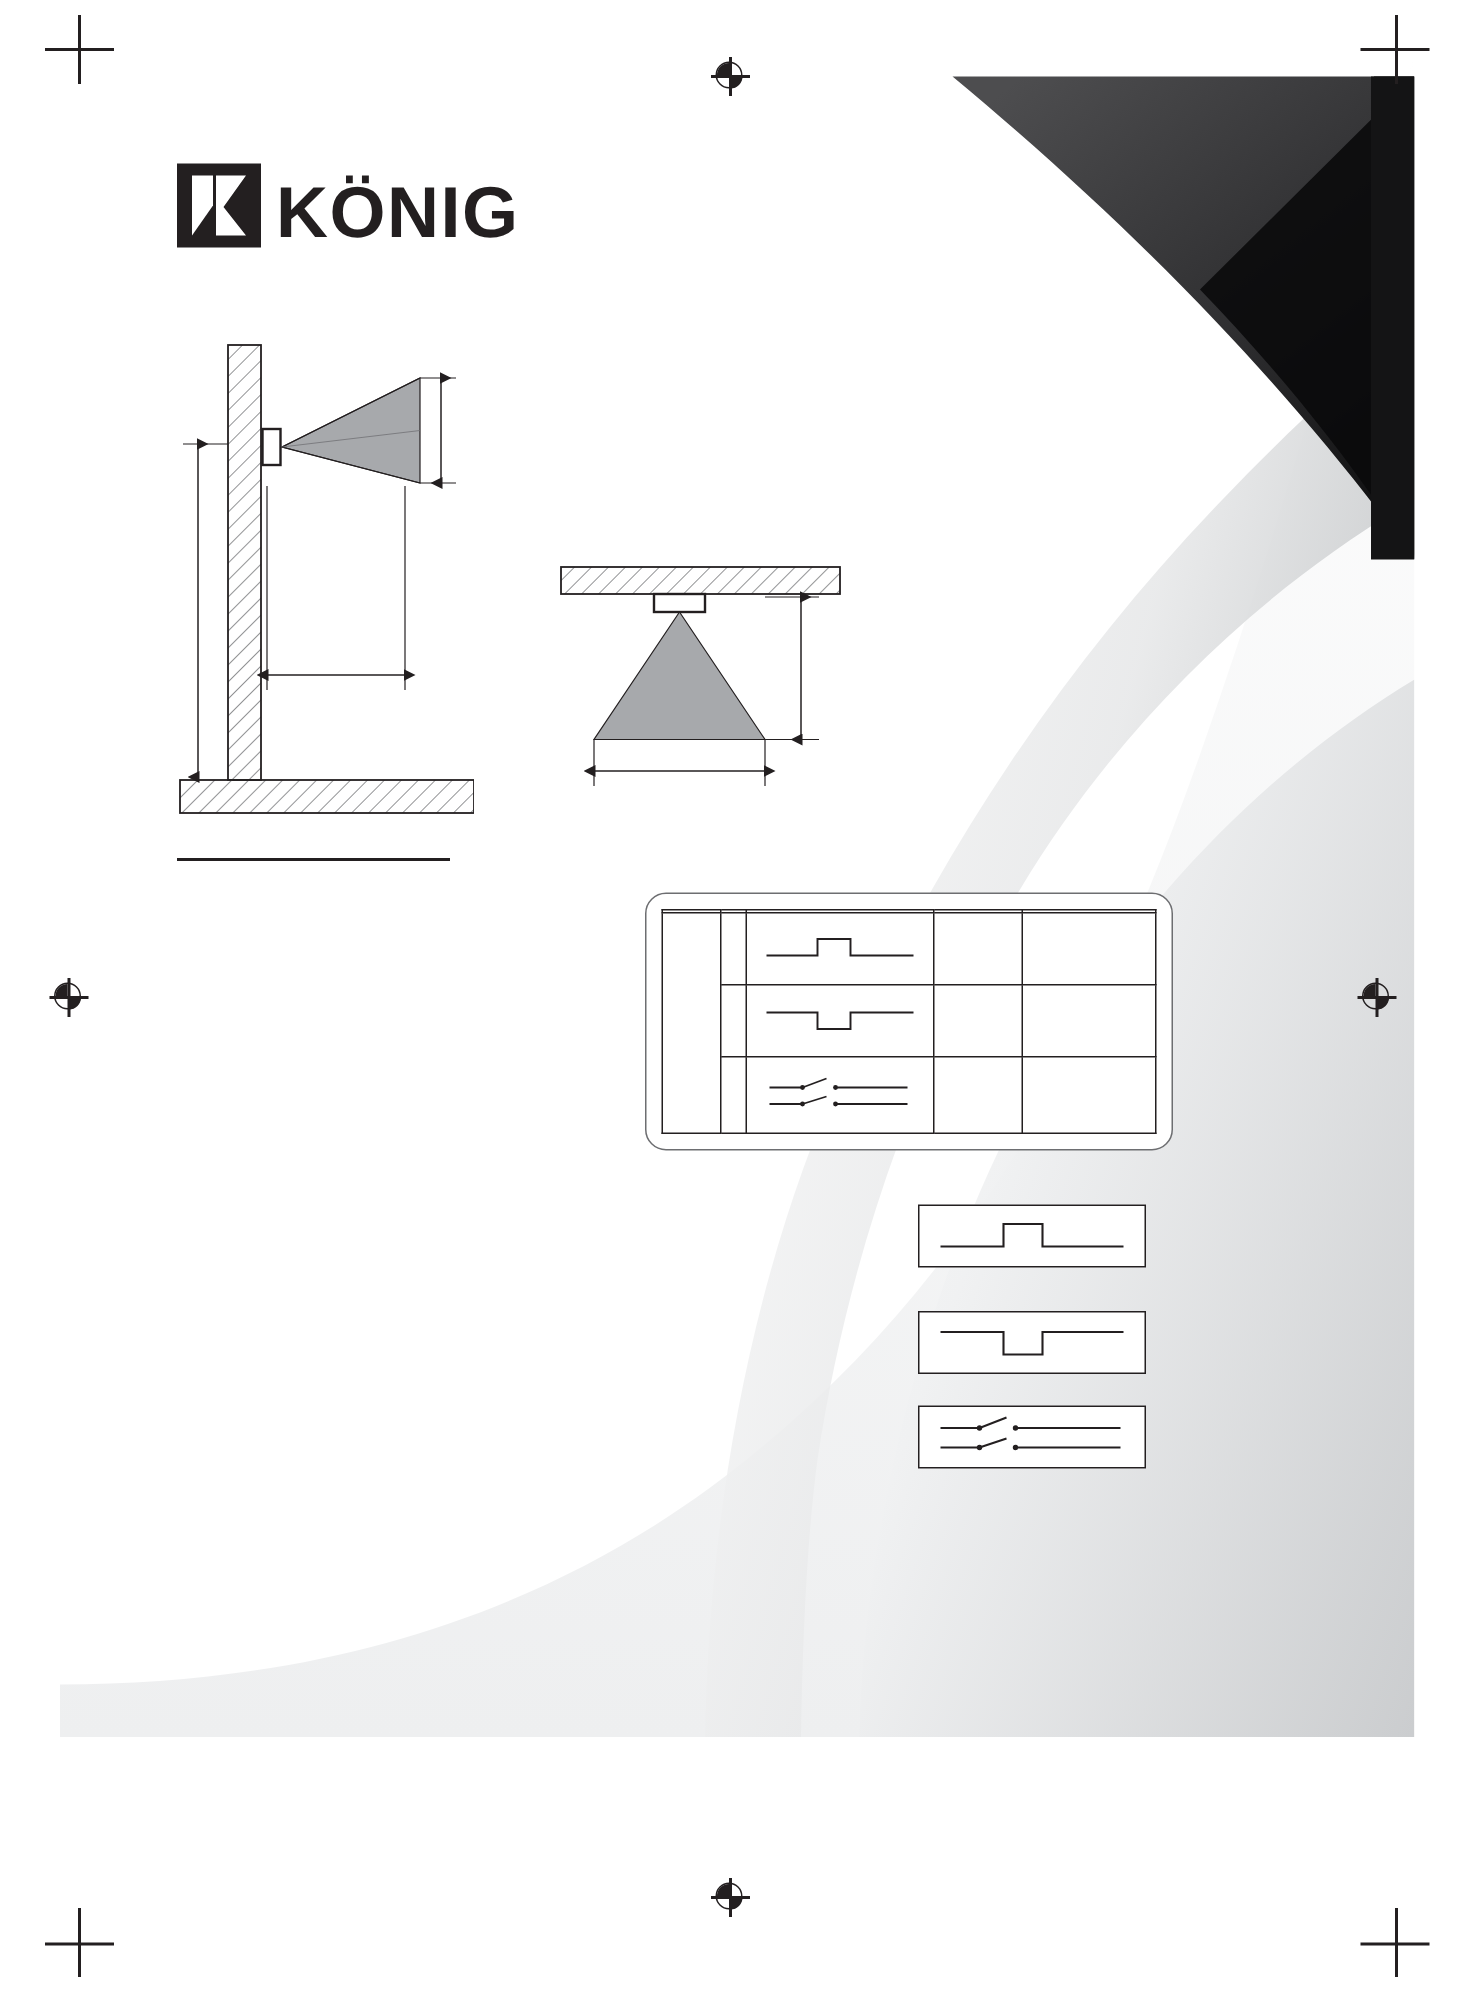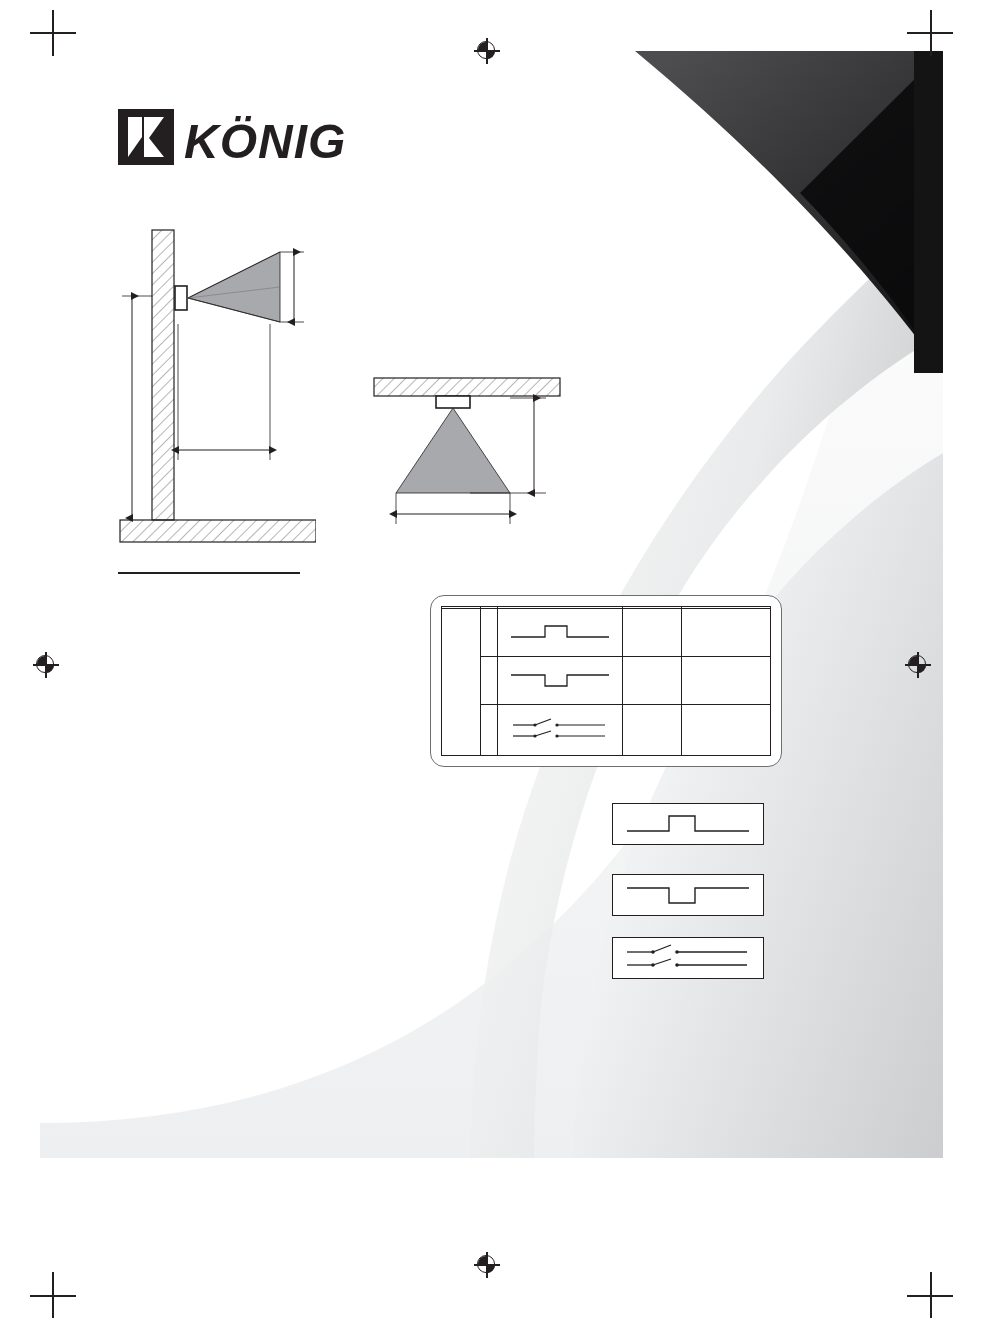--- a/index.html
+++ b/index.html
@@ -15,21 +15,20 @@
     overflow: hidden;
   }
 
   
   #page {
     position: absolute;
     left: 0; top: 0;
     width: 981px;
     height: 1332px;
     background: #ffffff;
-    font-style: italic;
   }
 
   
   .crop {
     position: absolute;
     background: transparent;
   }
   .crop span {
     position: absolute;
     background: #231f20;

